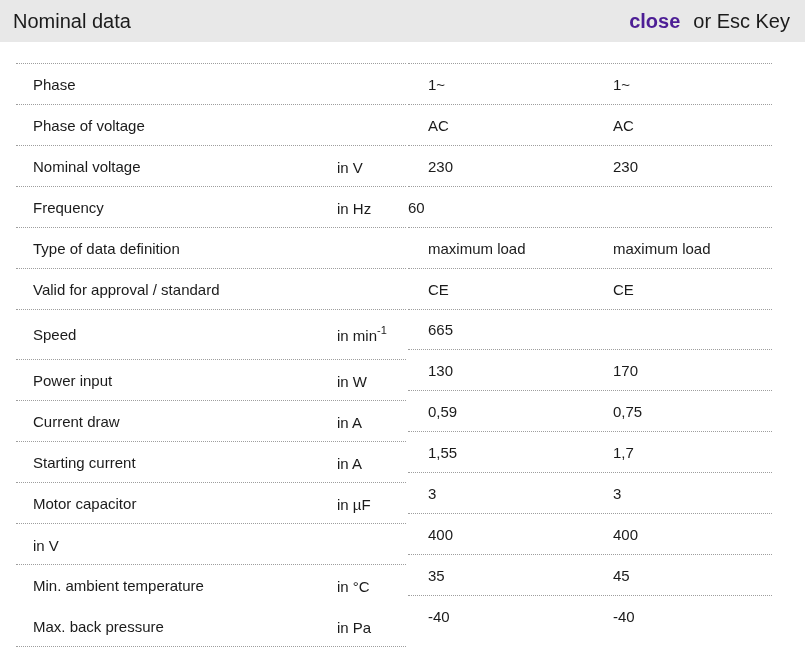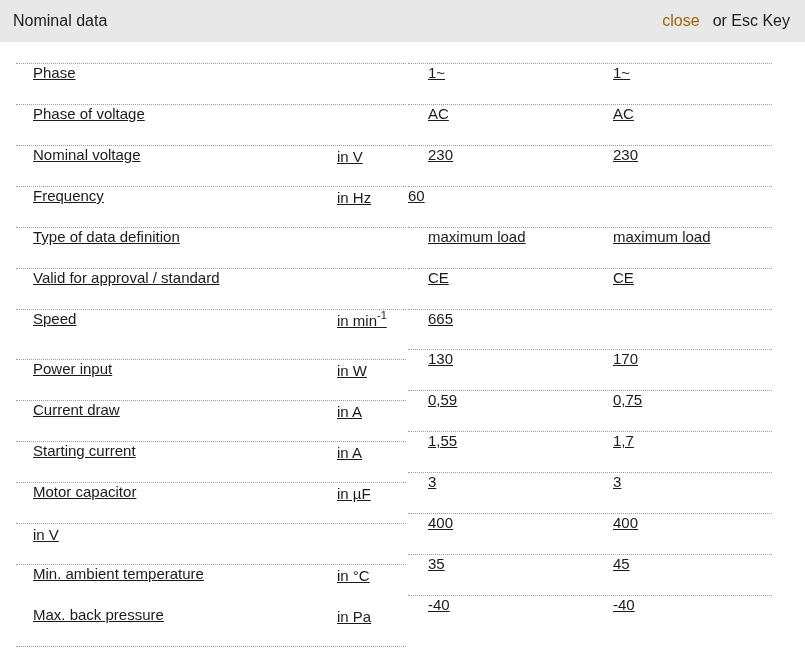--- a/index.html
+++ b/index.html
@@ -14,47 +14,46 @@
   }
 
   
   .dialog-header {
     height: 42px;
     background: #e8e8e8;
     display: flex;
     align-items: center;
     justify-content: space-between;
     padding: 0 15px 0 13px;
-    font-size: 16px;
+    font-size: 20px;
   }
   .dialog-title { color: #1b1b1b; }
   .close-area { white-space: nowrap; }
-  .close-link { color: #a16207; cursor: pointer; }
+  .close-link { color: #4c1d95; cursor: pointer; font-weight: bold; }
   .esc-hint { color: #1b1b1b; margin-left: 13px; }
 
   
   .table-wrap {
     position: absolute;
     left: 16px;
     top: 63px;
     width: 756px;
     display: flex;
     align-items: flex-start;
   }
   .col { border-top: 1px dotted #9e9e9e; }
   .left-col  { width: 390px; margin-right: 2px; }
   .right-col { width: 364px; }
 
   .row {
     height: 41px;
     border-bottom: 1px dotted #9e9e9e;
     display: flex;
-    align-items: flex-start;
+    align-items: center;
     font-size: 15px;
-    text-decoration: underline;
   }
   .row.last { border-bottom: none; }
   .row.tall  { height: 50px; }  
   .row.short { height: 40px; }  
 
   .left-row { padding-left: 17px; }
   .label-cell { width: 304px; }
   .unit-cell  { flex: 1; white-space: nowrap; }
   .unit-sup { font-size: 11px; position: relative; top: -1px; }
 

